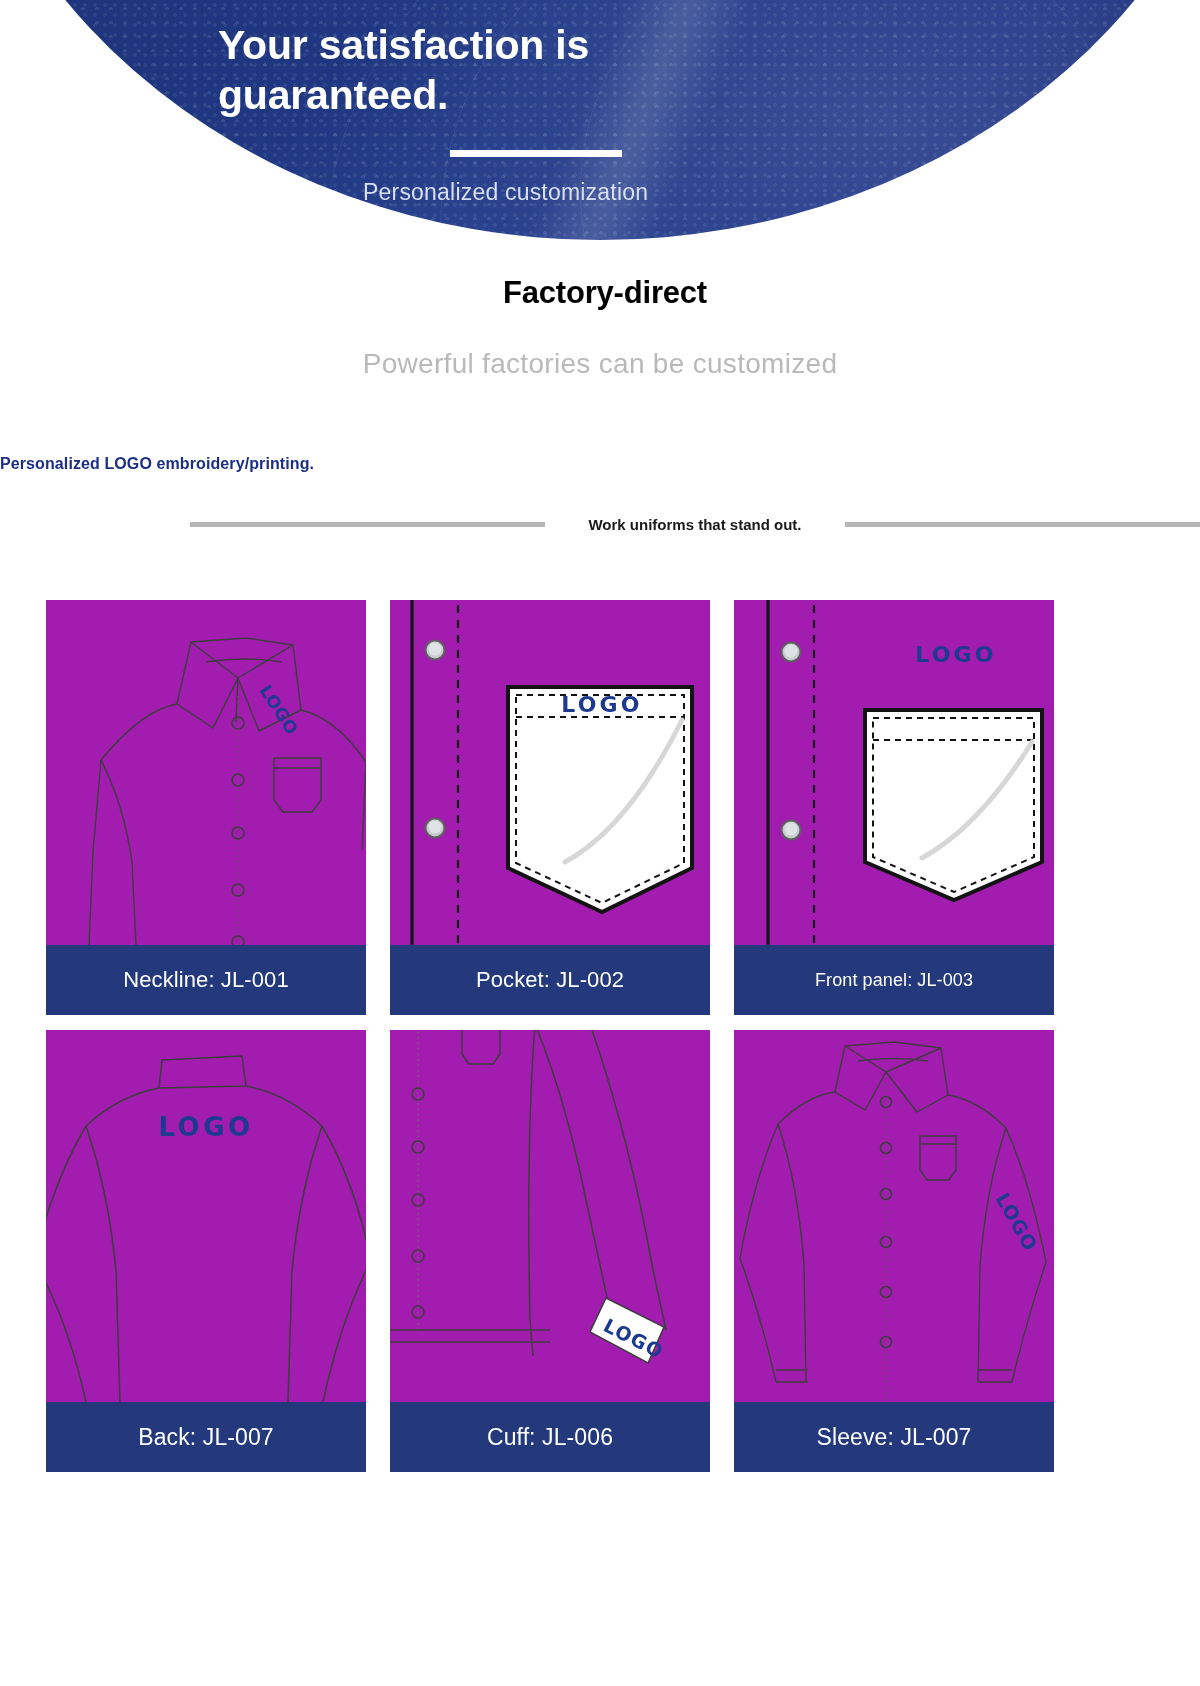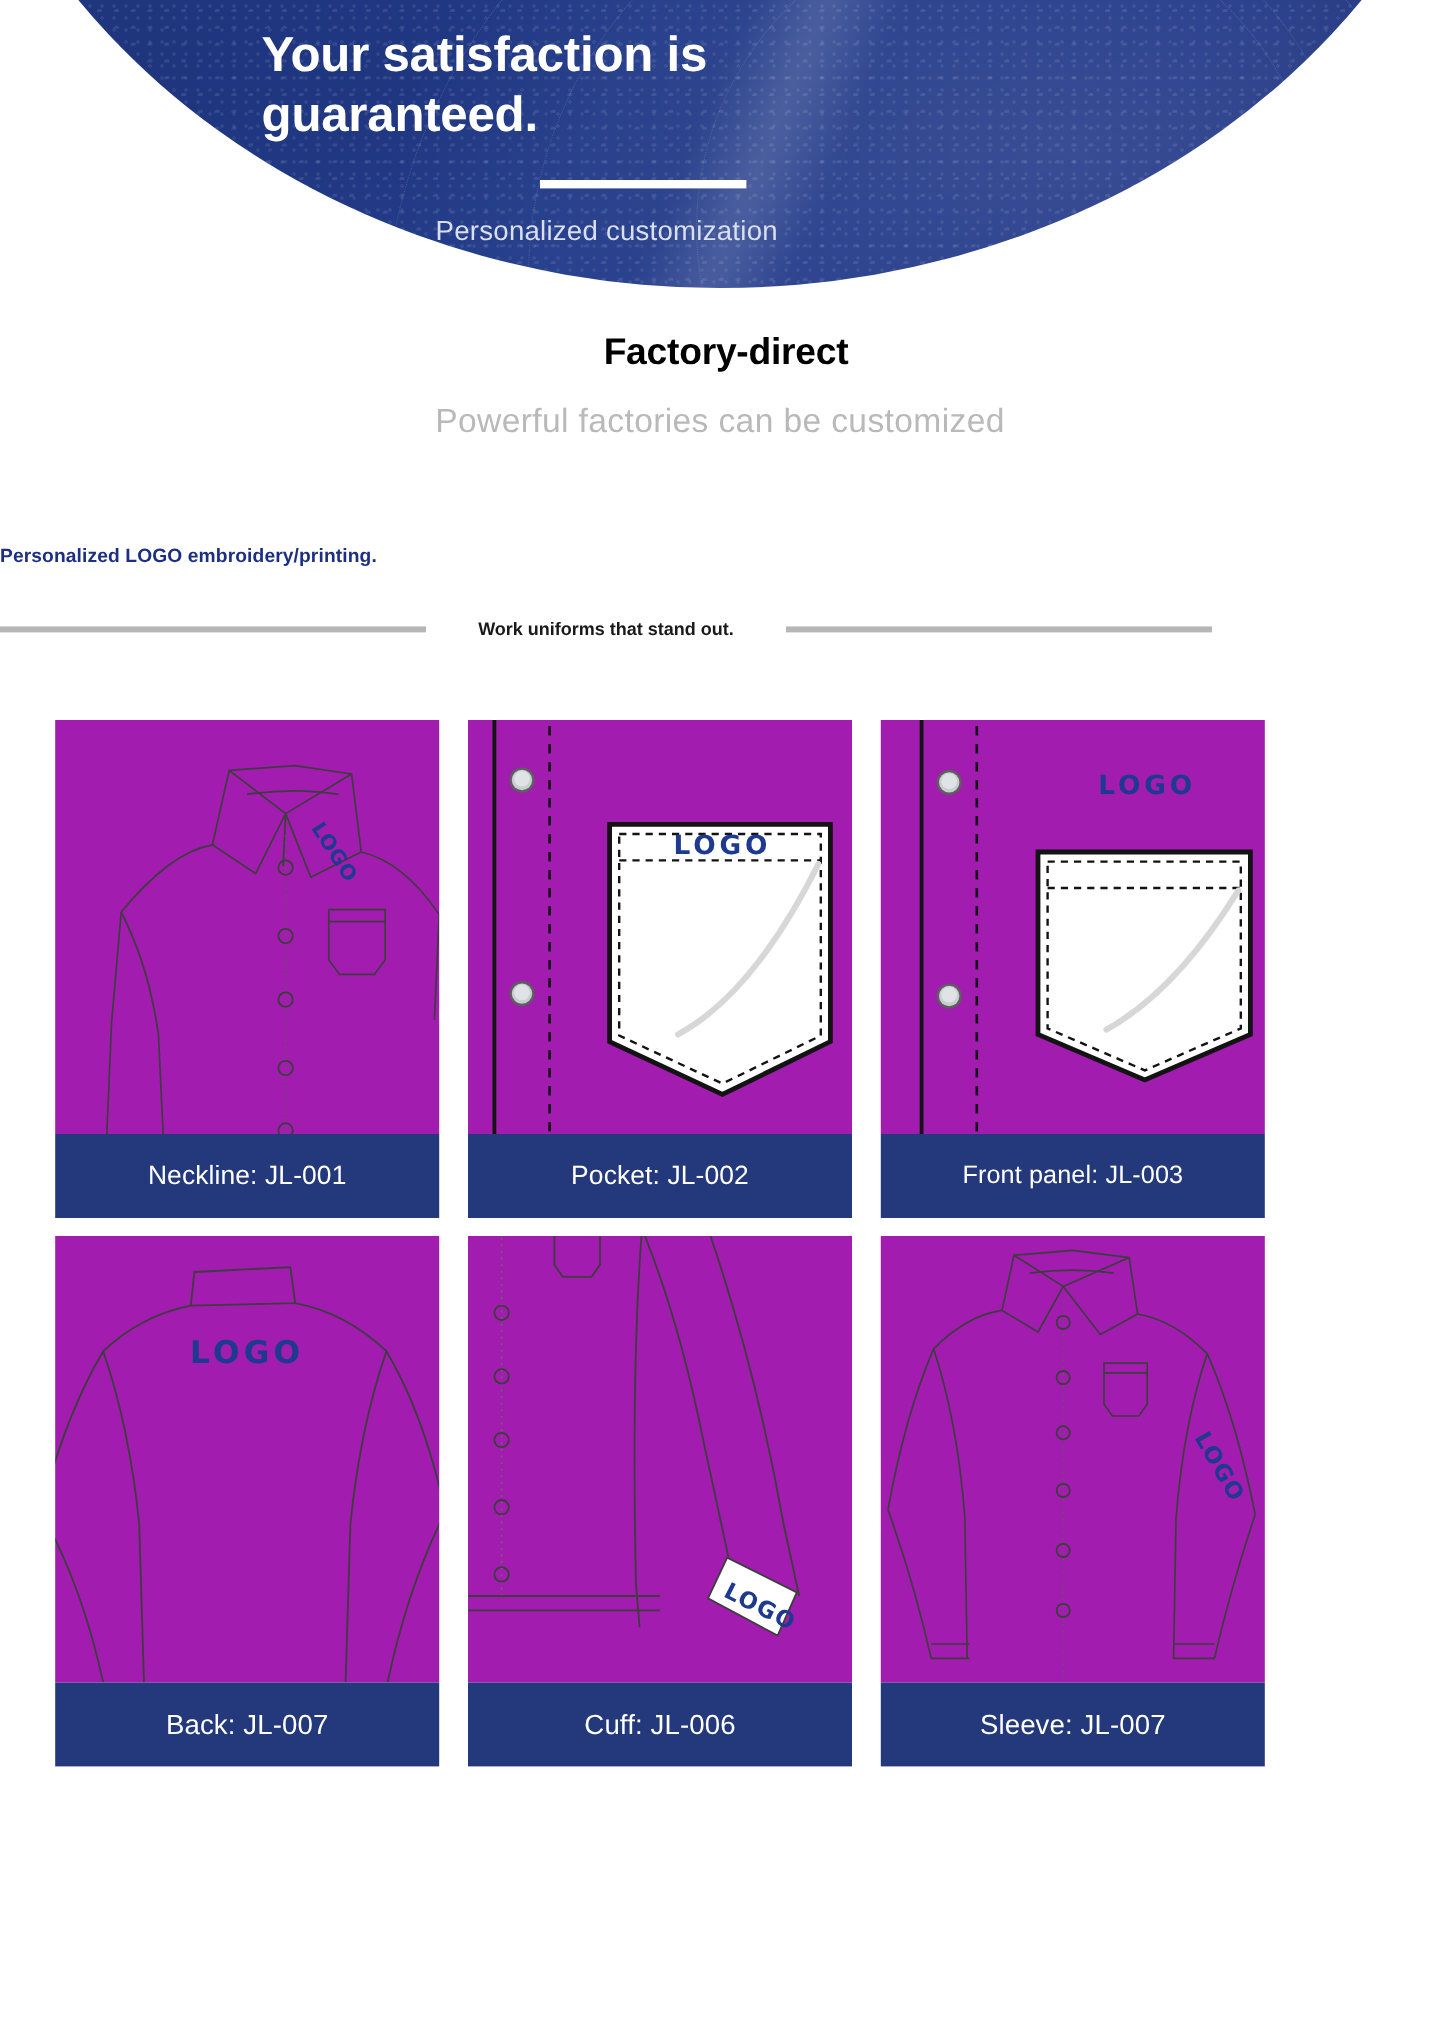--- a/index.html
+++ b/index.html
@@ -100,21 +100,21 @@
     white-space: nowrap;
   }
   .mid-b {
     color: #1c2f84;
     font-size: 25px;
     font-weight: bold;
     line-height: 1.2;
     width: 228px;
   }
   .mid-sub {
-    margin-top: 24px;
+    margin-top: 37px;
     text-align: center;
     color: #b9b9b9;
     font-size: 28px;
     font-weight: 400;
     letter-spacing: 0.3px;
   }
 
   .tagline {
     position: absolute;
     left: 0; right: 0;
@@ -126,21 +126,21 @@
     letter-spacing: 0.1px;
   }
 
   
   .divider {
     position: absolute;
     left: 0; right: 0;
     top: 516px;
     display: flex;
     align-items: center;
-    justify-content: flex-start;
+    justify-content: flex-end;
     gap: 0;
   }
   .divider-line {
     height: 5px;
     width: 355px;
     background: #b6b6b6;
   }
   .divider-text {
     color: #1a1a1a;
     font-size: 15px;
@@ -177,21 +177,21 @@
     background: #23397c;
     color: #ffffff;
     height: 70px;
     display: flex;
     align-items: center;
     justify-content: center;
     font-weight: normal;
     font-size: 22px;
     letter-spacing: 0.1px;
   }
-  .card-label.sm { font-size: 21px; }
+  .card-label.sm { font-size: 18px; }
 
   .grid-row2 {
     position: absolute;
     left: 46px;
     top: 1030px;
     width: 1108px;
     display: grid;
     grid-template-columns: repeat(3, 320px);
     column-gap: 24px;
   }

